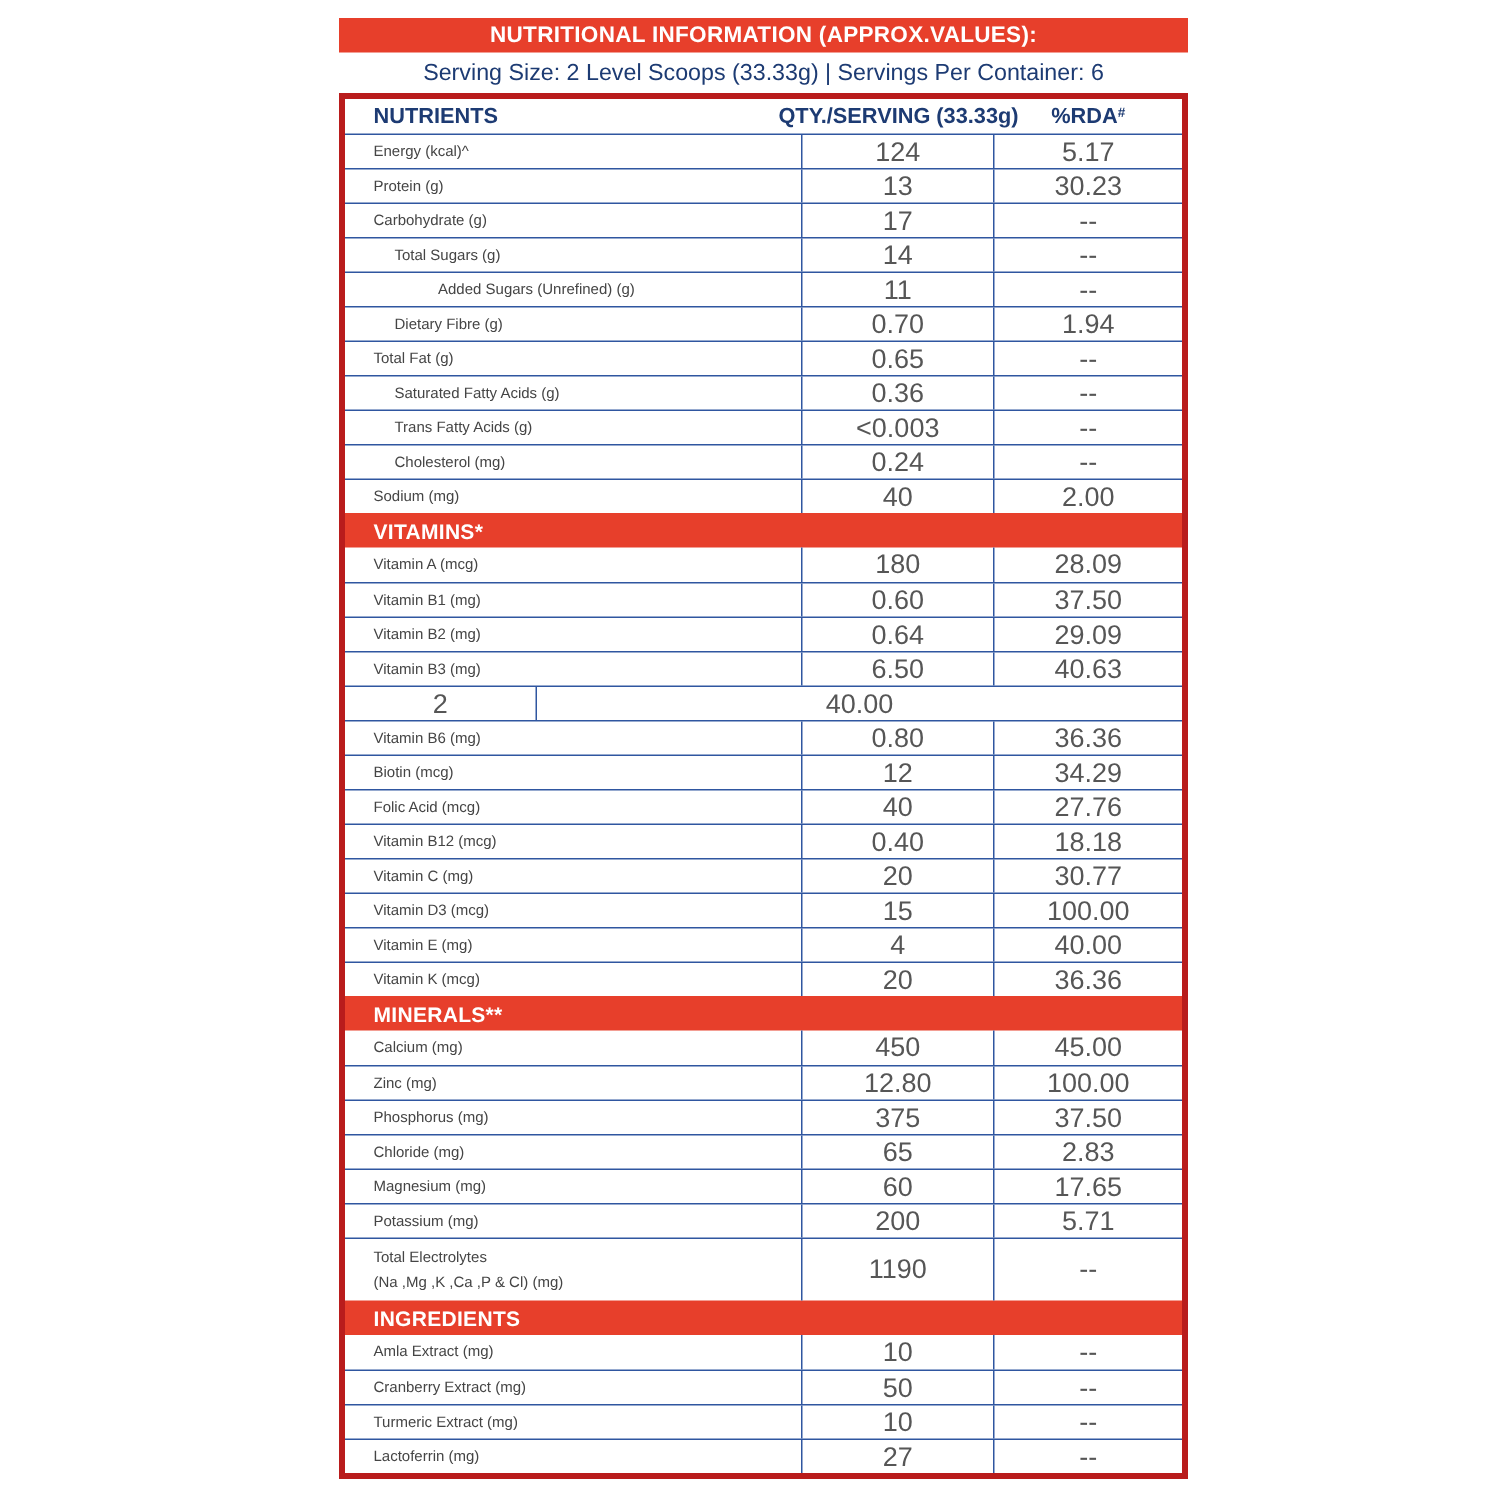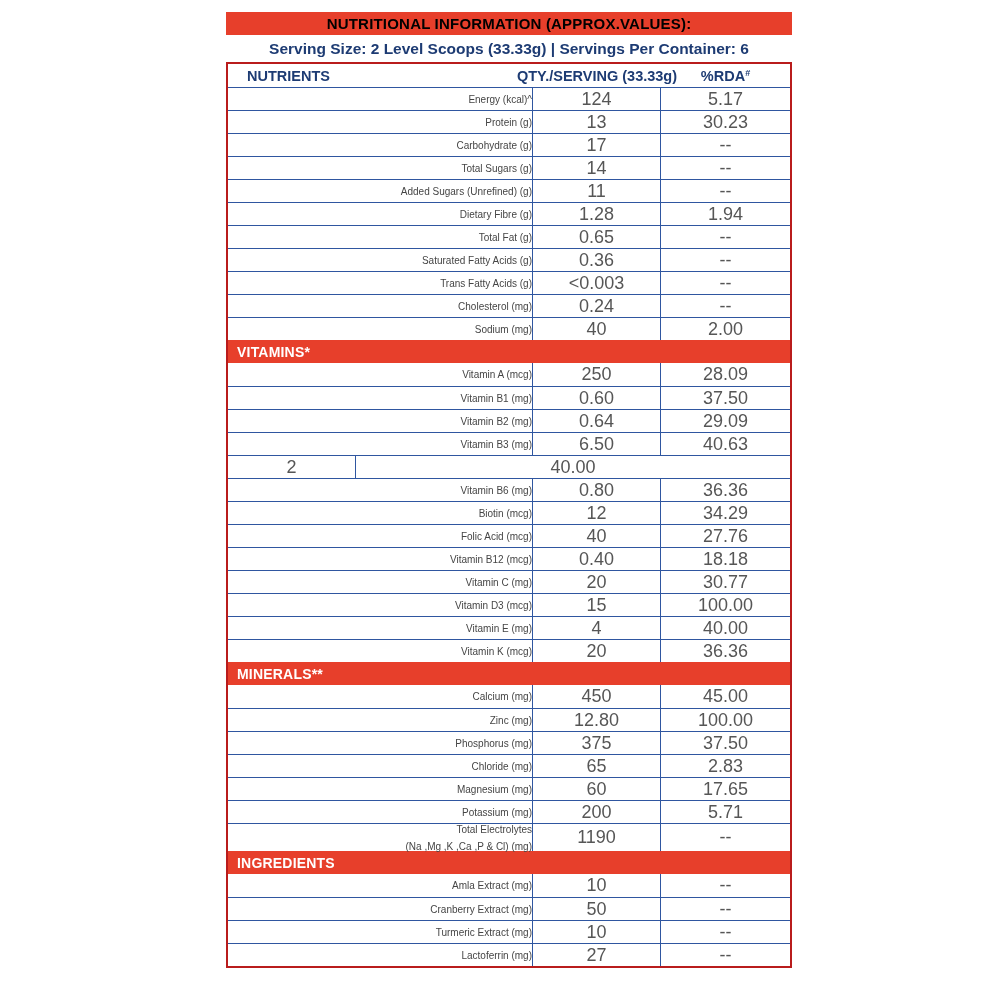--- a/index.html
+++ b/index.html
@@ -2,35 +2,35 @@
 <html><head>
 <meta charset="utf-8">
 <style>
   html,body{margin:0;padding:0;}
   .page{
     width:1000px;height:1000px;background:#ffffff;position:relative;
     font-family:"Liberation Sans", sans-serif;
   }
   .sheet{position:absolute;left:226px;top:12px;width:566px;}
   .banner{
-    background:#E73F2B;color:#000000;font-weight:bold;text-align:center;
+    background:#E73F2B;color:#ffffff;font-weight:bold;text-align:center;
     height:23px;line-height:23px;font-size:15px;letter-spacing:.2px;
   }
   .serving{
-    color:#1D3B73;font-weight:bold;text-align:center;font-size:15.5px;
+    color:#1D3B73;font-weight:normal;text-align:center;font-size:15.5px;
     height:27px;line-height:27px;white-space:nowrap;
   }
   .nt-table{
-    border:2px solid #b91c1c;background:#ffffff;text-align:right;
+    border:4px solid #b91c1c;background:#ffffff;
   }
   .row{
     display:flex;align-items:stretch;height:23px;box-sizing:border-box;
   }
   .nt-table .row + .row{border-top:1.5px solid #2F56A0;}
-  .row.tall{height:28px;}
+  .row.tall{height:42px;}
   .hdr{
     font-weight:bold;color:#1D3B73;font-size:14.5px;
   }
   .hdr .hc1{width:305px;display:flex;align-items:center;padding-left:19px;box-sizing:border-box;}
   .hdr .hc2{width:128px;display:flex;align-items:center;justify-content:center;}
   .hdr .hc2 span{white-space:nowrap;}
   .hdr .hc3{flex:1;display:flex;align-items:center;justify-content:center;}
   .hdr sup{font-size:9px;margin-top:-5px;}
   .c1{
     width:305px;box-sizing:border-box;border-right:1.5px solid #2F56A0;
@@ -45,21 +45,21 @@
     width:128px;box-sizing:border-box;border-right:1.5px solid #2F56A0;
     display:flex;align-items:center;justify-content:center;
     color:#565656;font-size:18px;
   }
   .c3{
     flex:1;display:flex;align-items:center;justify-content:center;
     color:#565656;font-size:18px;
   }
   .section-row{
     background:#E73F2B;color:#ffffff;font-weight:bold;font-size:14px;
-    display:flex;align-items:center;padding-left:9px;height:23px;
+    display:flex;align-items:center;padding-left:19px;height:23px;
     box-sizing:border-box;letter-spacing:.2px;
   }
 </style>
 </head>
 <body>
 
 <div class="page">
   <div class="sheet">
 
     <div class="banner">
@@ -116,21 +116,21 @@
           <div class="c1 ind2">
             <div class="ln">Added Sugars (Unrefined) (g)</div>
           </div>
           <div class="c2">11</div>
           <div class="c3">--</div>
         </div>
         <div class="row">
           <div class="c1 ind1">
             <div class="ln">Dietary Fibre (g)</div>
           </div>
-          <div class="c2">1.28</div>
+          <div class="c2">0.70</div>
           <div class="c3">1.94</div>
         </div>
         <div class="row">
           <div class="c1 ind0">
             <div class="ln">Total Fat (g)</div>
           </div>
           <div class="c2">0.65</div>
           <div class="c3">--</div>
         </div>
         <div class="row">
@@ -161,21 +161,21 @@
           <div class="c2">40</div>
           <div class="c3">2.00</div>
         </div>
         <div class="section-row">
           <span>VITAMINS*</span>
         </div>
         <div class="row">
           <div class="c1 ind0">
             <div class="ln">Vitamin A (mcg)</div>
           </div>
-          <div class="c2">250</div>
+          <div class="c2">180</div>
           <div class="c3">28.09</div>
         </div>
         <div class="row">
           <div class="c1 ind0">
             <div class="ln">Vitamin B1 (mg)</div>
           </div>
           <div class="c2">0.60</div>
           <div class="c3">37.50</div>
         </div>
         <div class="row">

